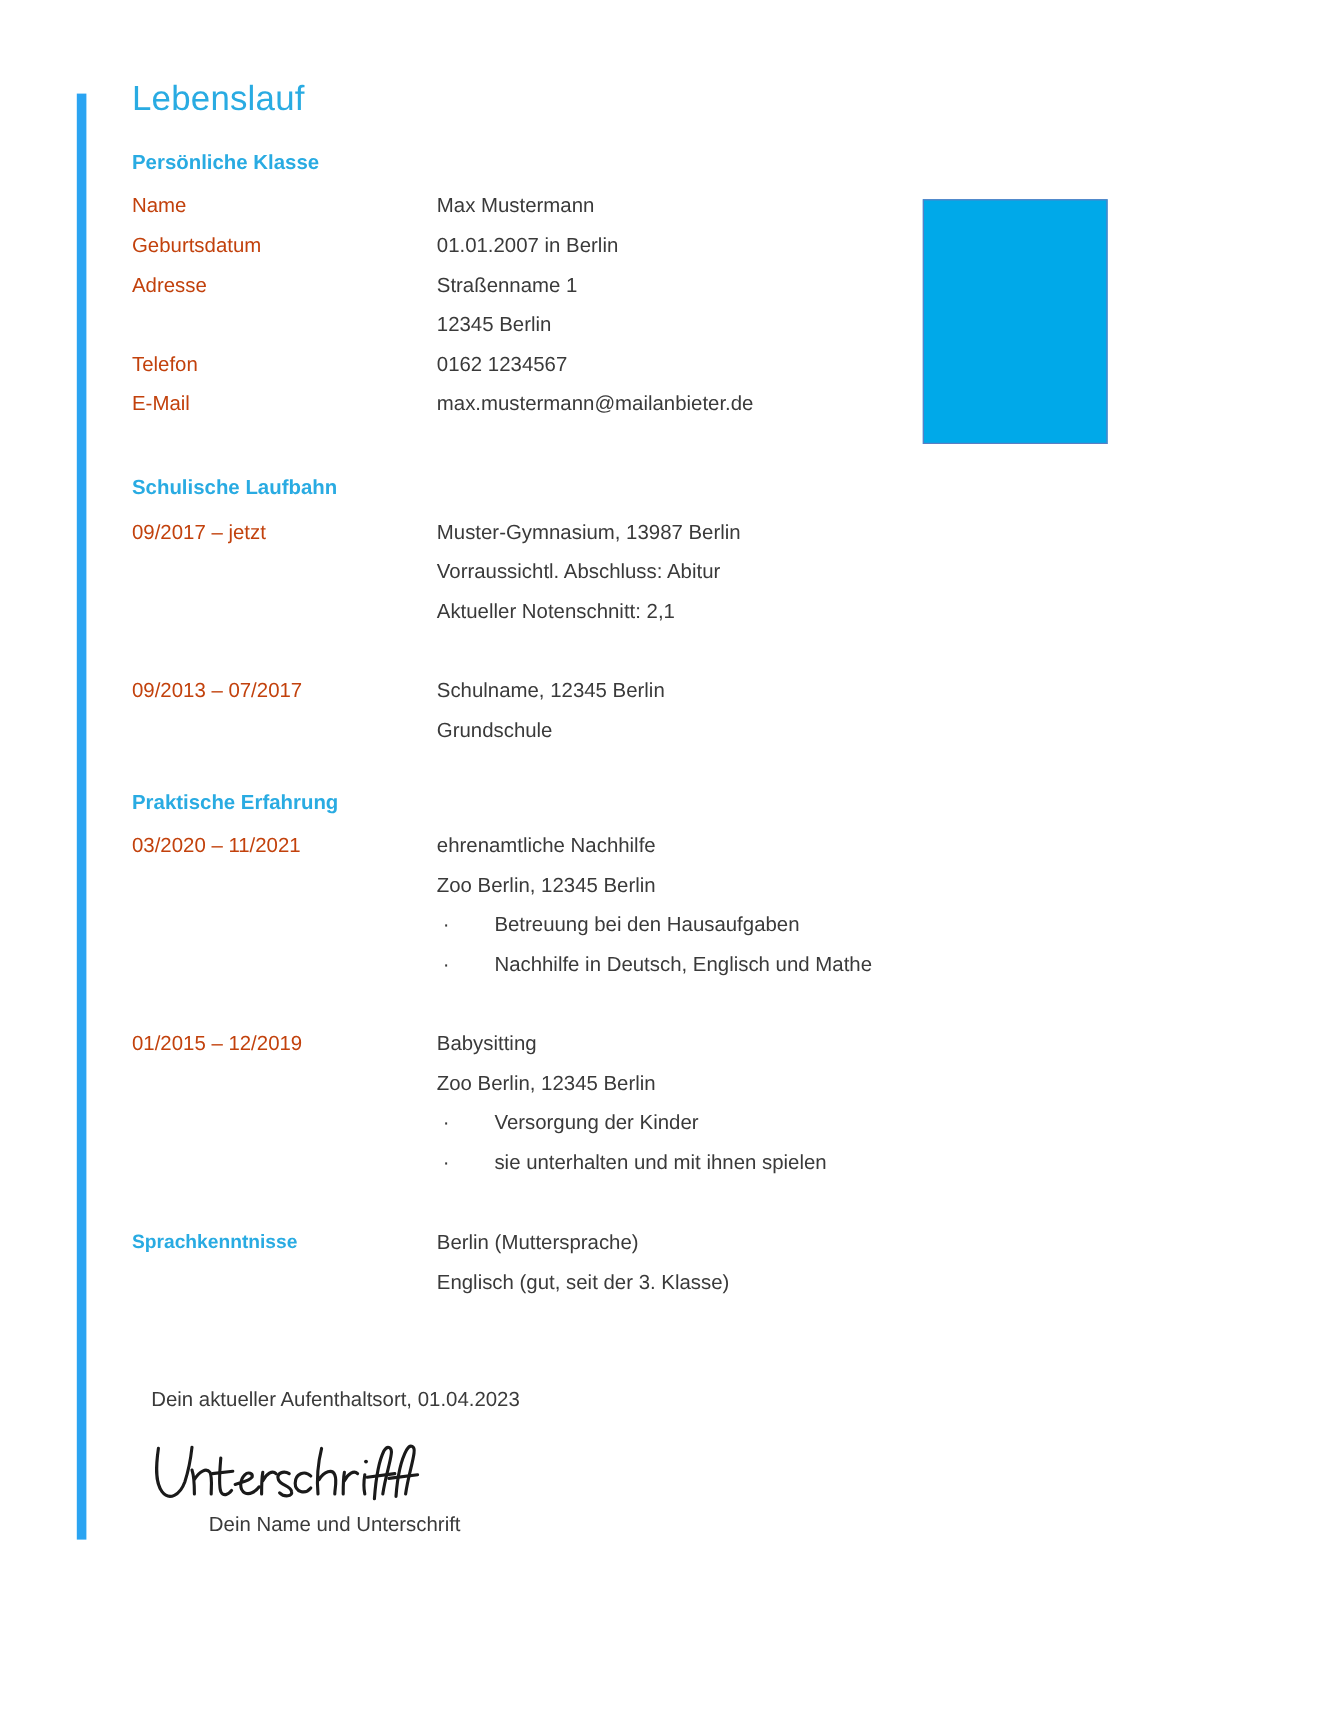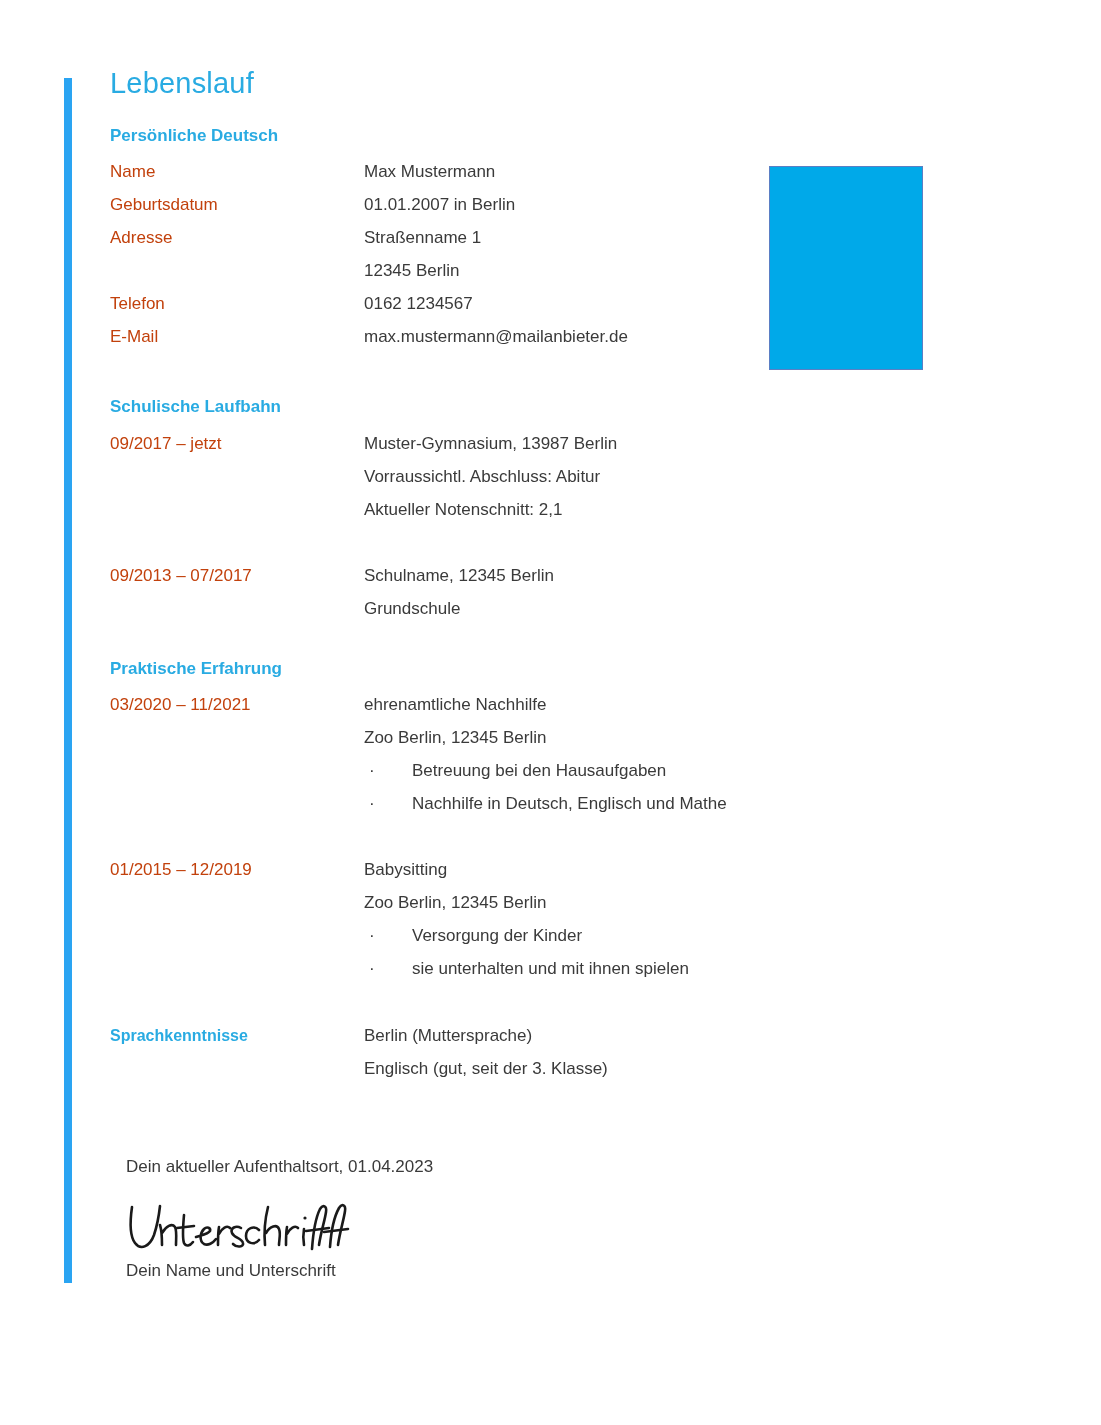--- a/index.html
+++ b/index.html
@@ -131,35 +131,36 @@
   .signature {
     margin-top: 22px;
     height: 56px;
   }
   .signature svg { display: block; }
   .footer .sig-caption {
     font-size: 17px;
     color: #3a3a3a;
     line-height: 24px;
     margin-top: 2px;
+    margin-left: 48px;
   }
 </style>
 </head>
 <body>
 
 <div class="accent-bar"></div>
 
 <div class="photo-box"></div>
 
 <div class="page">
 
   <h1 class="doc-title">Lebenslauf</h1>
 
   <div class="section">
-    <div class="section-heading">Persönliche Deutsch</div>
+    <div class="section-heading">Persönliche Klasse</div>
 
     <div class="row">
       <div class="label">Name</div>
       <div class="value">Max Mustermann</div>
     </div>
     <div class="row">
       <div class="label">Geburtsdatum</div>
       <div class="value">01.01.2007 in Berlin</div>
     </div>
     <div class="row">

